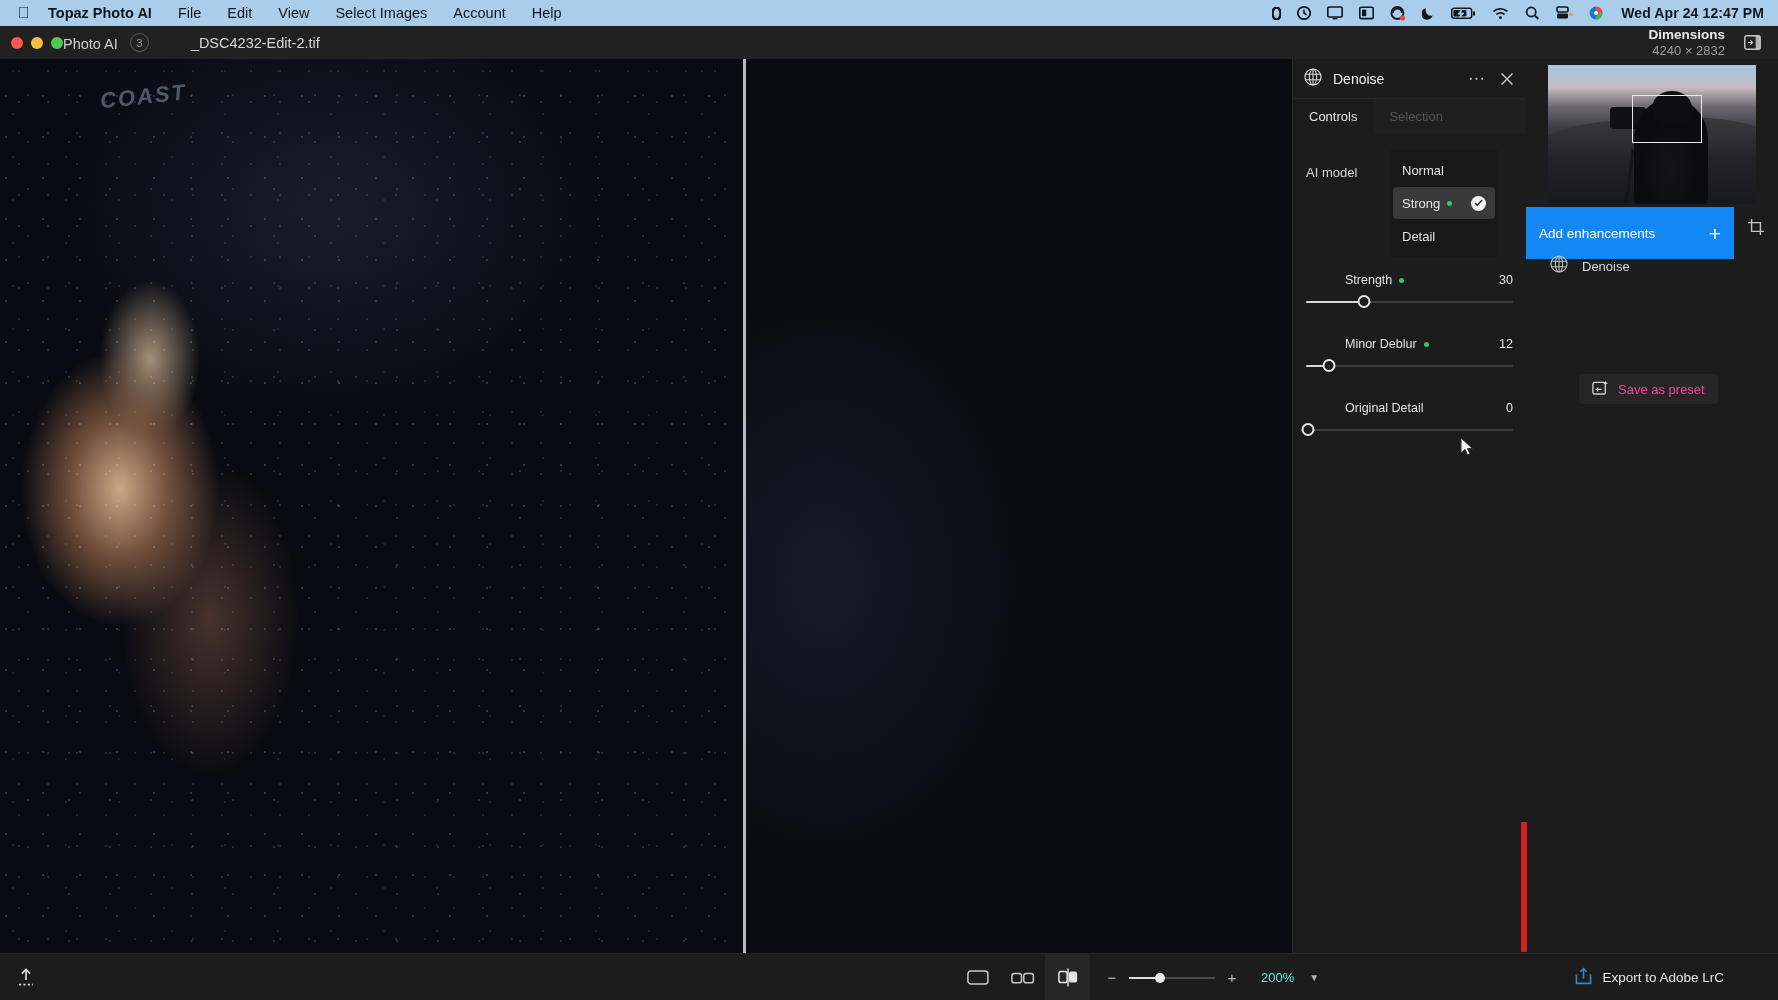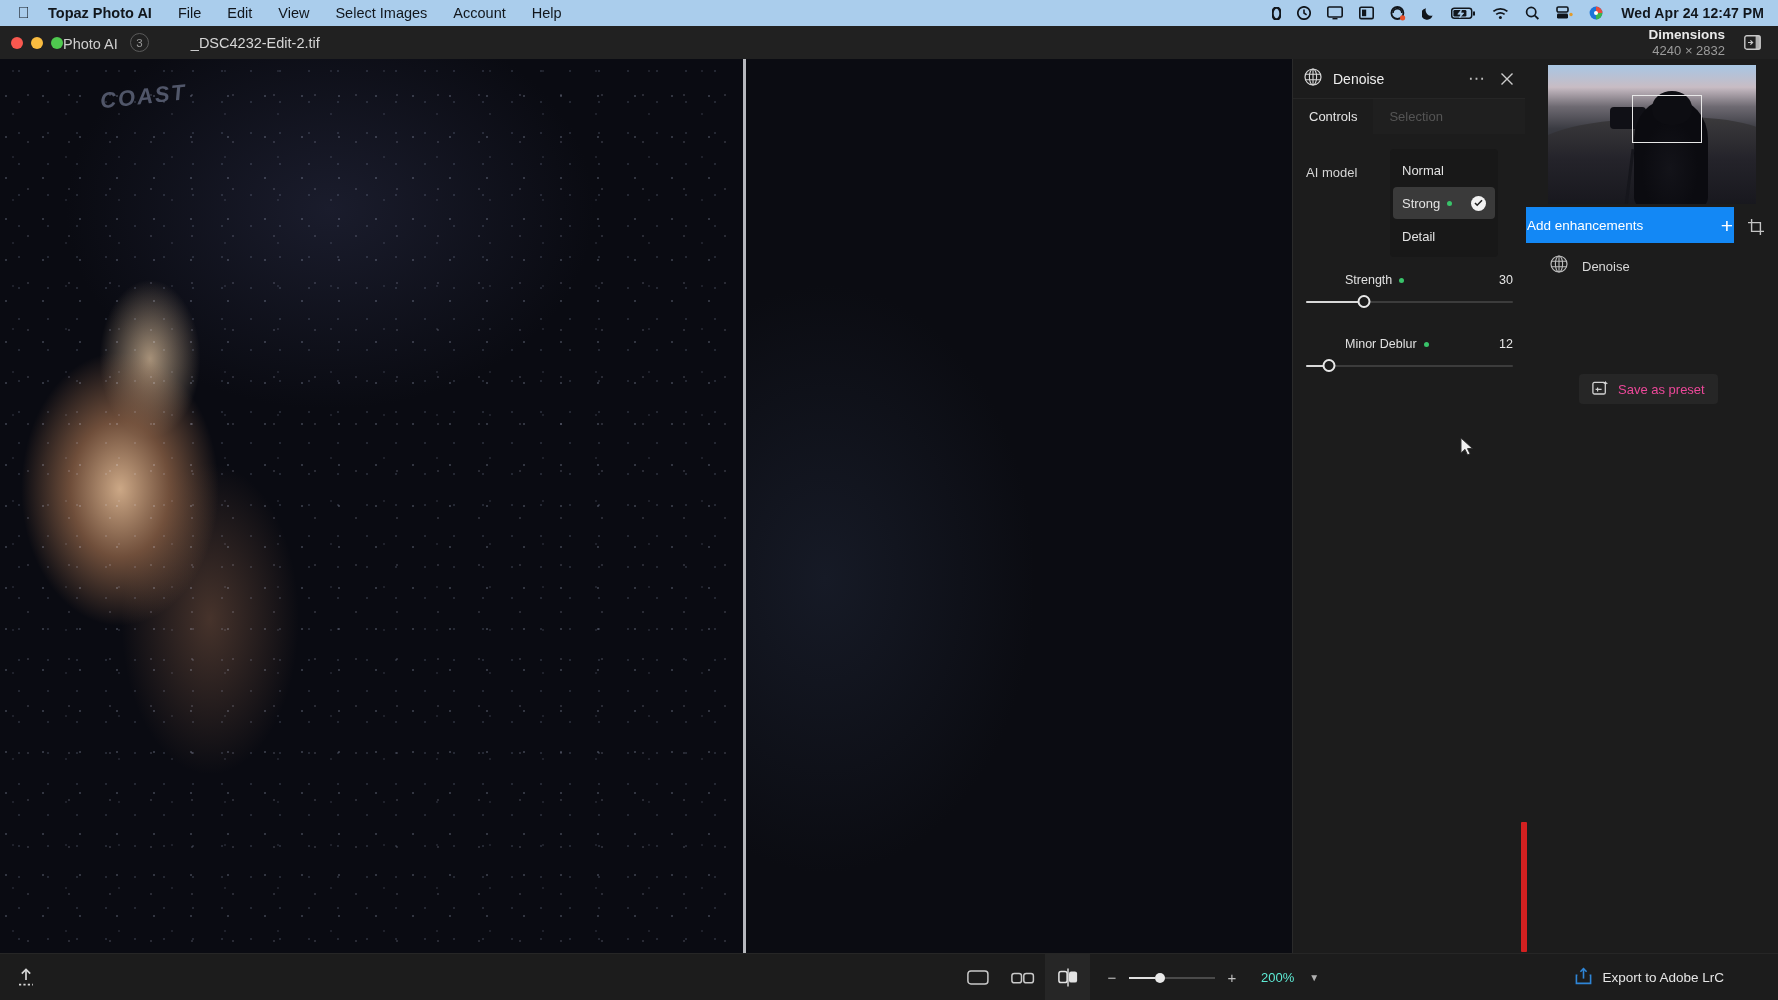--- a/index.html
+++ b/index.html
@@ -146,22 +146,22 @@
     position: absolute; left: 86px; top: 34px; width: 74px; height: 110px;
     background: radial-gradient(ellipse 40px 70px at 36px 70px, #131319 0%, #0b0b10 70%);
     border-radius: 48% 48% 18% 18% / 36% 36% 10% 10%;
   }
   .thumb-head { position: absolute; left: 104px; top: 26px; width: 40px; height: 34px; background: #0d0d12; border-radius: 50% 50% 44% 44%; }
   .thumb-cam { position: absolute; left: 62px; top: 42px; width: 36px; height: 22px; background: #101016; border-radius: 4px; }
   .thumb-tripod { position: absolute; left: 80px; top: 84px; width: 3px; height: 58px; background: #16161c; transform: rotate(7deg); }
   .thumb-roi { position: absolute; left: 84px; top: 30px; width: 70px; height: 48px; border: 1.6px solid #e8e8e8; }
 
   .add-enh {
-    position: absolute; left: 0; top: 148px; width: 208px; height: 36px;
-    background: #1388f5; display: flex; align-items: center; padding: 0 1px;
+    position: absolute; left: 0; top: 148px; width: 208px; height: 52px;
+    background: #1388f5; display: flex; align-items: center; padding: 0 13px;
     color: #fff; font-size: 13.5px;
   }
   .add-plus { margin-left: auto; font-size: 21px; font-weight: 300; line-height: 1; }
   .crop-btn { position: absolute; left: 208px; top: 148px; width: 44px; height: 40px; display: flex; align-items: center; justify-content: center; color: #c4c4c4; }
 
   .enh-item { position: absolute; left: 0; top: 188px; width: 252px; height: 38px; display: flex; align-items: center; padding: 0 0 0 24px; }
   .enh-name { color: #d8d8d8; font-size: 13px; margin-left: 14px; }
 
   .save-preset {
     position: absolute; left: 53px; top: 315px; height: 30px; padding: 0 13px;
@@ -381,20 +381,30 @@
           <span class="greendot"></span>
           <span class="sl-val">12</span>
         </div>
         <div class="sl-track">
           <div class="sl-rail"></div>
           <div class="sl-fill" style="width:11%"></div>
           <div class="sl-knob" style="left:11%"></div>
         </div>
       </div>
 
+      <div class="slider-block">
+        <div class="sl-top">
+          <span class="sl-name">Original Detail</span>
+          <span class="sl-val">0</span>
+        </div>
+        <div class="sl-track">
+          <div class="sl-rail"></div>
+          <div class="sl-knob" style="left:2px"></div>
+        </div>
+      </div>
     </div>
   </div>
 
   <div class="rsidebar">
     <div class="thumb-wrap">
       <div class="thumb">
         <div class="thumb-hill"></div>
         <div class="thumb-cam"></div>
         <div class="thumb-subject"></div>
         <div class="thumb-head"></div>

